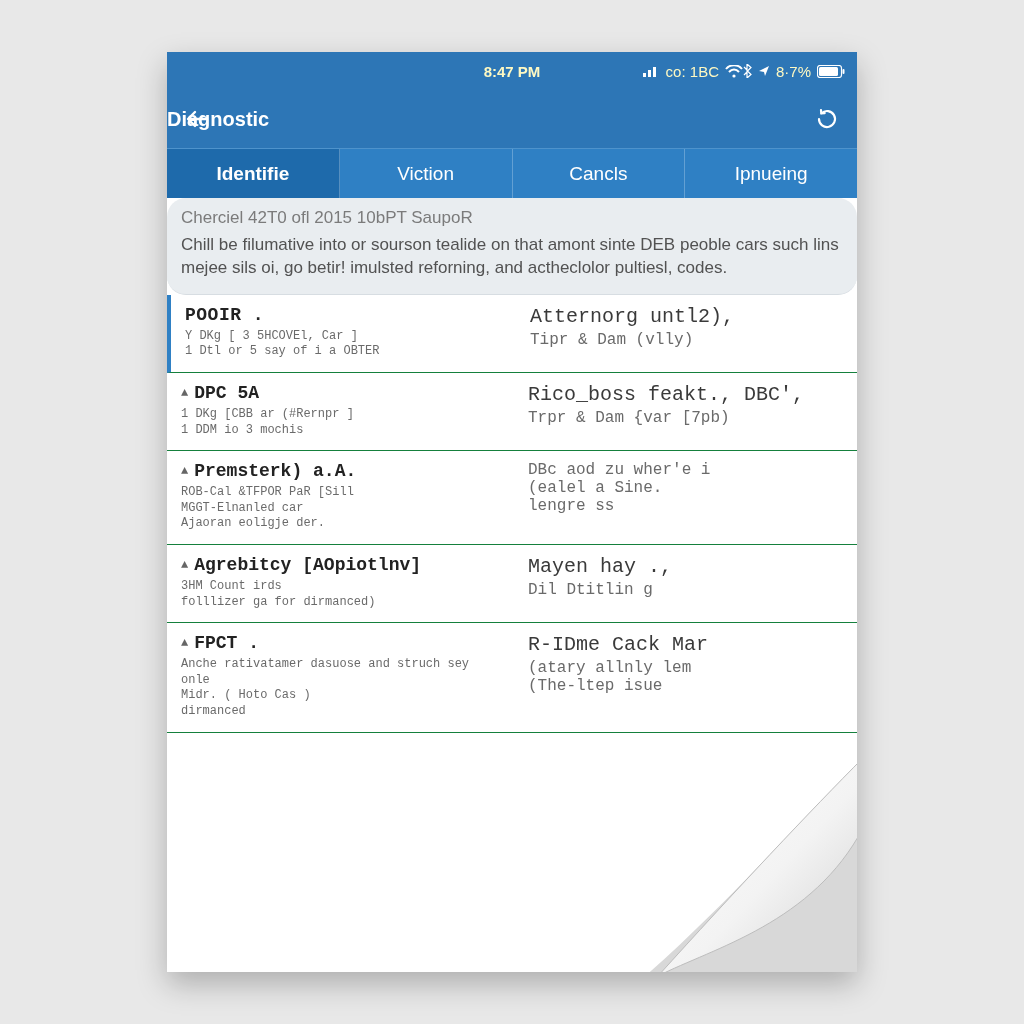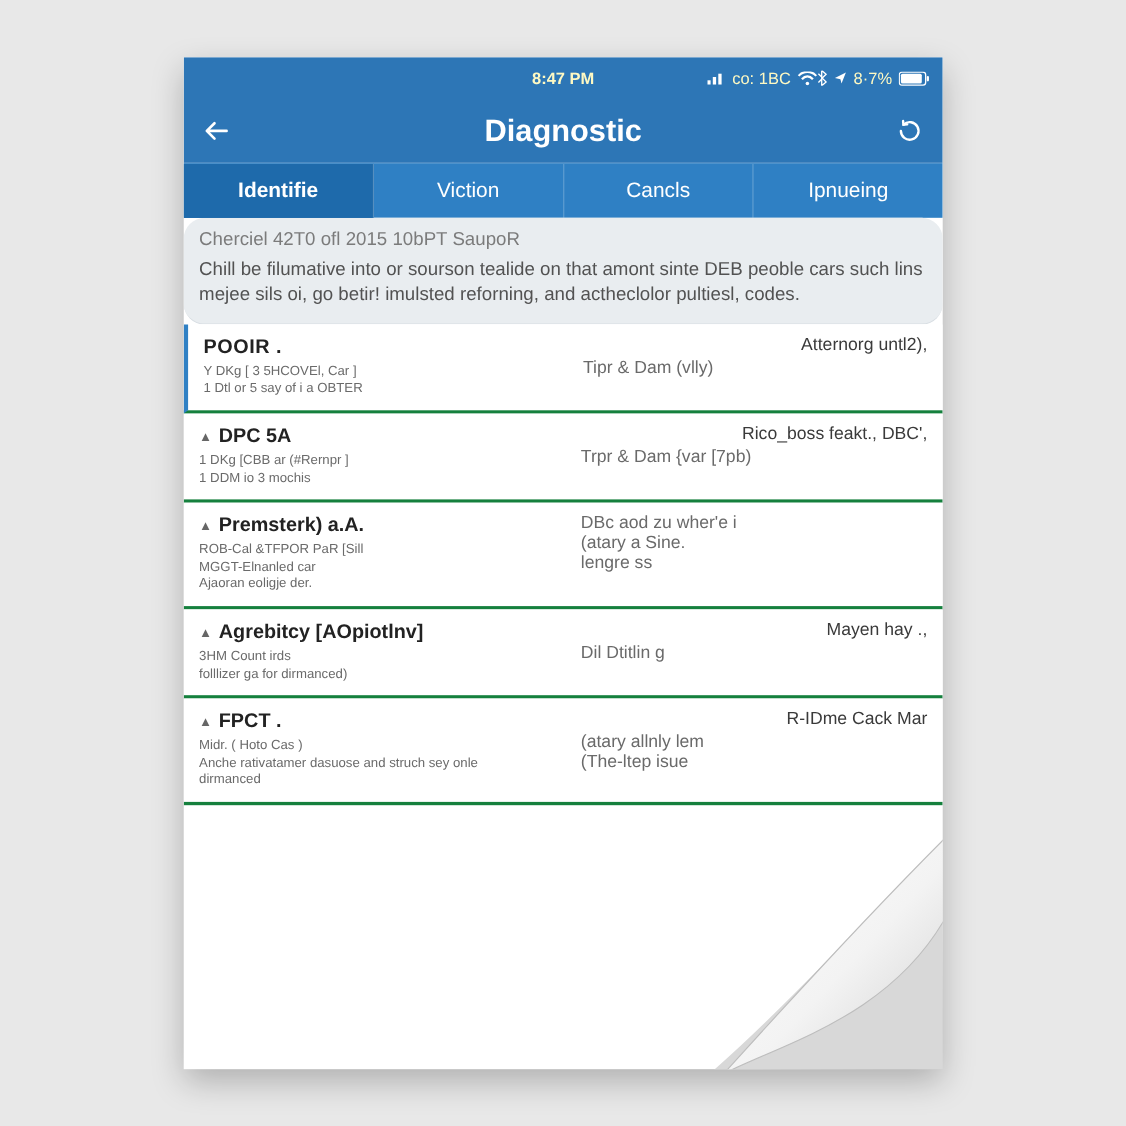--- a/index.html
+++ b/index.html
@@ -17,21 +17,21 @@
     font-weight: 500;
   }
   .sb-left, .sb-right { display: flex; align-items: center; gap: 6px; }
   .sb-center { position:absolute; left:0; right:0; text-align:center; pointer-events:none; font-weight:600; }
   .sb-ico { display:inline-flex; align-items:center; }
   
   .titlebar {
     height: 58px; background: #2d76b6; color: #fff; display: flex; align-items: center;
     padding: 0 10px; position: relative;
   }
-  .titlebar .title { position:absolute; left:0; right:0; text-align:center; font-size: 28px; font-weight:700; }
+  .titlebar .title { position:absolute; left:0; right:0; font-size: 20px; font-weight:700; }
   .titlebar .back, .titlebar .refresh { width:40px; height:40px; display:flex; align-items:center; justify-content:center; }
   .titlebar .refresh { margin-left:auto; }
   
   .tabs {
     display:flex; background:#2f80c4; height:50px; border-top:1px solid rgba(255,255,255,.15);
   }
   .tab {
     flex:1; display:flex; align-items:center; justify-content:center; color:#fff; font-size:19px;
     border-right:1px solid rgba(255,255,255,.25);
   }
@@ -41,29 +41,29 @@
   .intro {
     background:#e9edf0; padding:10px 14px 14px 14px; color:#555;
     border-bottom:1px solid #d7dde2;
     border-radius:19px;
   }
   .intro .heading { font-size:17px; color:#7b7b7b; margin-bottom:6px; }
   .intro .body { font-size:17px; line-height:1.35; color:#525252; }
   
   .list { }
   .row {
-    display:flex; padding:10px 14px 12px 14px; border-bottom:3px solid #15803d; gap:32px;
-    position:relative; background:#fff;
+    display:flex; padding:10px 14px 12px 14px; border-bottom:1px solid #15803d; gap:32px;
+    position:relative; background:#fff;font-family:Liberation Mono, monospace;
   }
   .row .left, .row .right { flex:1; min-width:0; }
   .row .title-line { font-size:18px; color:#222; margin-bottom:4px; display:flex; align-items:center; gap:6px; }
   .row .title-line .tri { color:#666; font-size:12px; }
   .row .title-line .name { font-weight:700; }
   .row .sub { font-size:12px; color:#6a6a6a; line-height:1.3; }
-  .row .right .r1 { font-size:16px; color:#3a3a3a; margin-bottom:3px;text-align:right; }
+  .row .right .r1 { font-size:20px; color:#3a3a3a; margin-bottom:3px; }
   .row .right .r2 { font-size:16px; color:#6a6a6a; }
   .row.first { border-left:4px solid #2f80c4; }
   .row.first .name { letter-spacing:.5px; }
   
   .curl {
     position:absolute; right:-6px; bottom:-6px; width:260px; height:260px; pointer-events:none;
   }
   .curl svg{ width:100%; height:100%; display:block; }
 </style>
 </head>
@@ -189,21 +189,21 @@
           <div class="title-line">
               <span class="tri">▲</span>
               <span class="name">Premsterk)  a.A.</span>
             </div>
           <div class="sub">ROB-Cal &amp;TFPOR PaR  [Sill</div>
           <div class="sub">MGGT-Elnanled car</div>
           <div class="sub">Ajaoran eoligje der.</div>
         </div>
         <div class="right">
           <div class="r2">DBc aod zu wher'e i</div>
-          <div class="r2">(atary a Sine.</div>
+          <div class="r2">(ealel a Sine.</div>
           <div class="r2">lengre ss</div>
         </div>
       </div>
 
       <div class="row">
         <div class="left">
           <div class="title-line">
               <span class="tri">▲</span>
               <span class="name">Agrebitcy  [AOpiotlnv]</span>
             </div>
@@ -215,22 +215,22 @@
           <div class="r2">Dil Dtitlin  g</div>
         </div>
       </div>
 
       <div class="row">
         <div class="left">
           <div class="title-line">
               <span class="tri">▲</span>
               <span class="name">FPCT .</span>
             </div>
+          <div class="sub">Anche rativatamer dasuose and struch sey onle</div>
           <div class="sub">Midr. ( Hoto Cas )</div>
-          <div class="sub">Anche rativatamer dasuose and struch sey onle</div>
           <div class="sub">dirmanced</div>
         </div>
         <div class="right">
           <div class="r1">R-IDme Cack Mar</div>
           <div class="r2">(atary allnly lem</div>
           <div class="r2">(The-ltep isue</div>
         </div>
       </div>
 
     </div>

